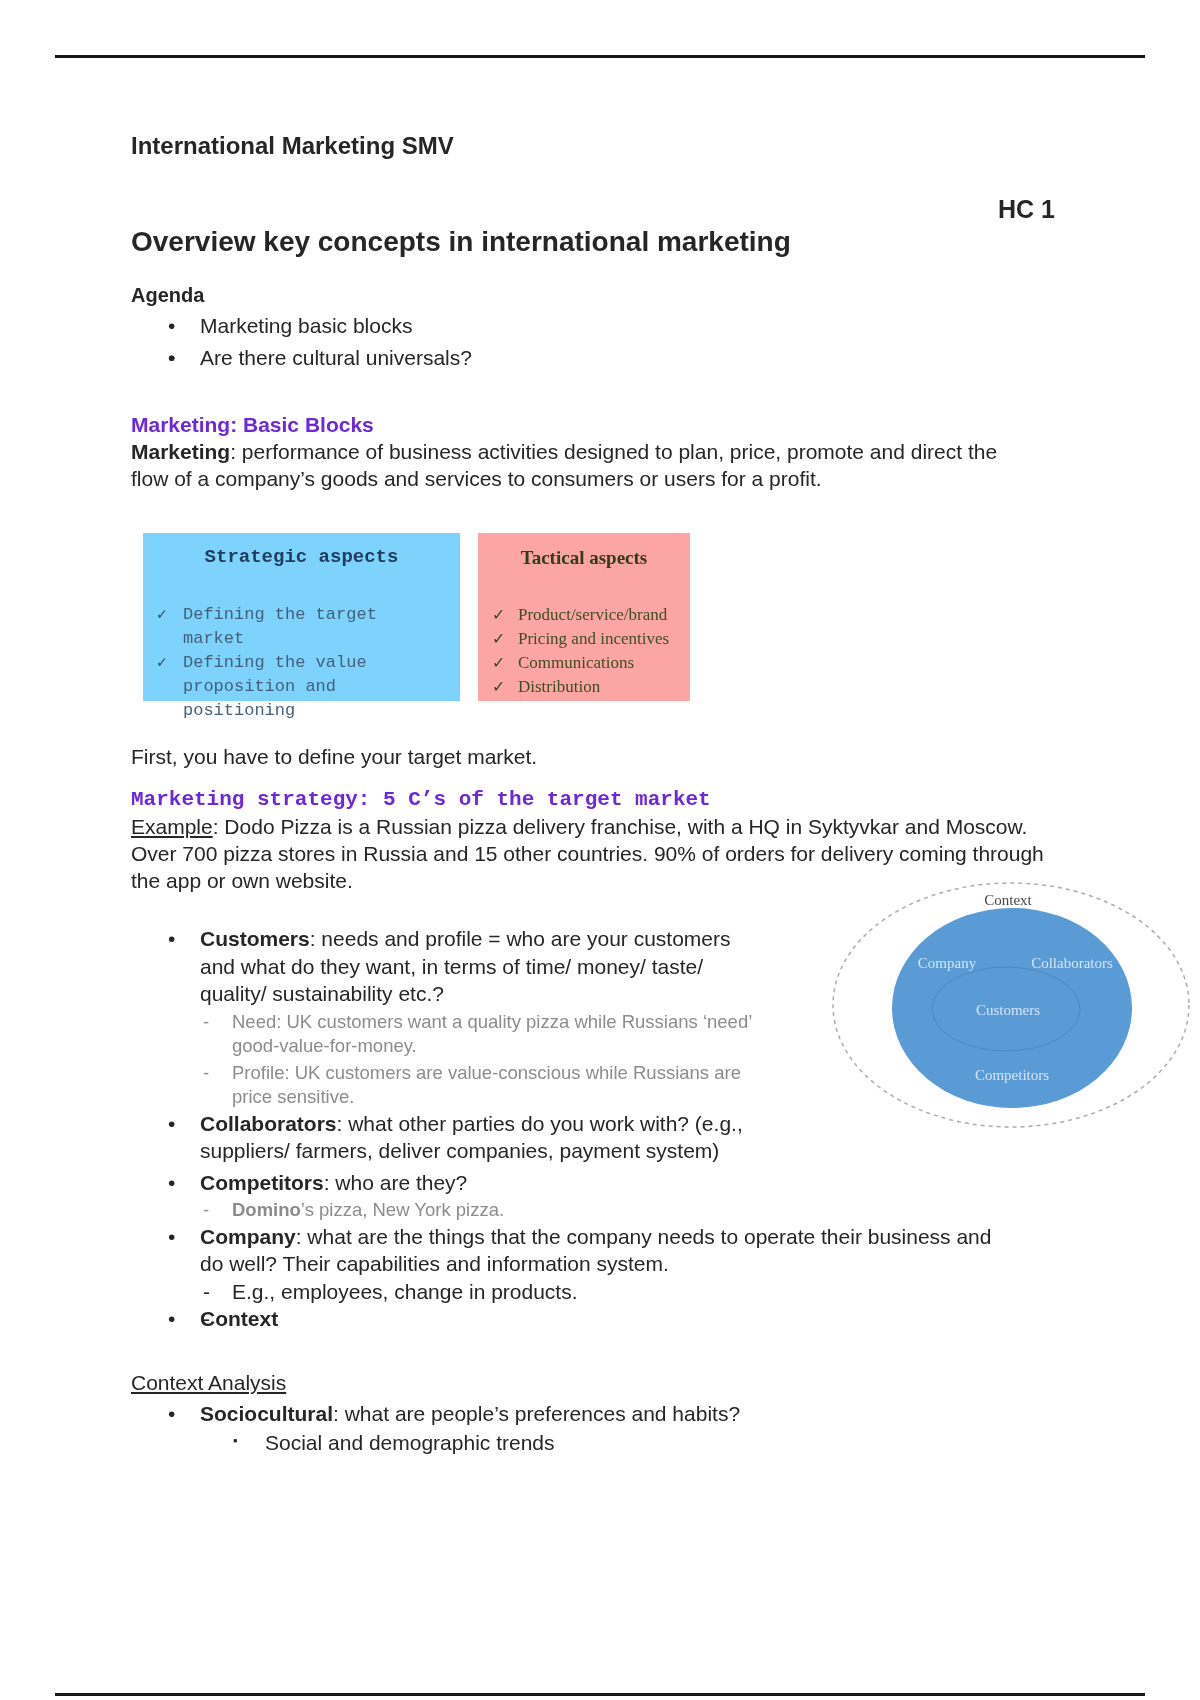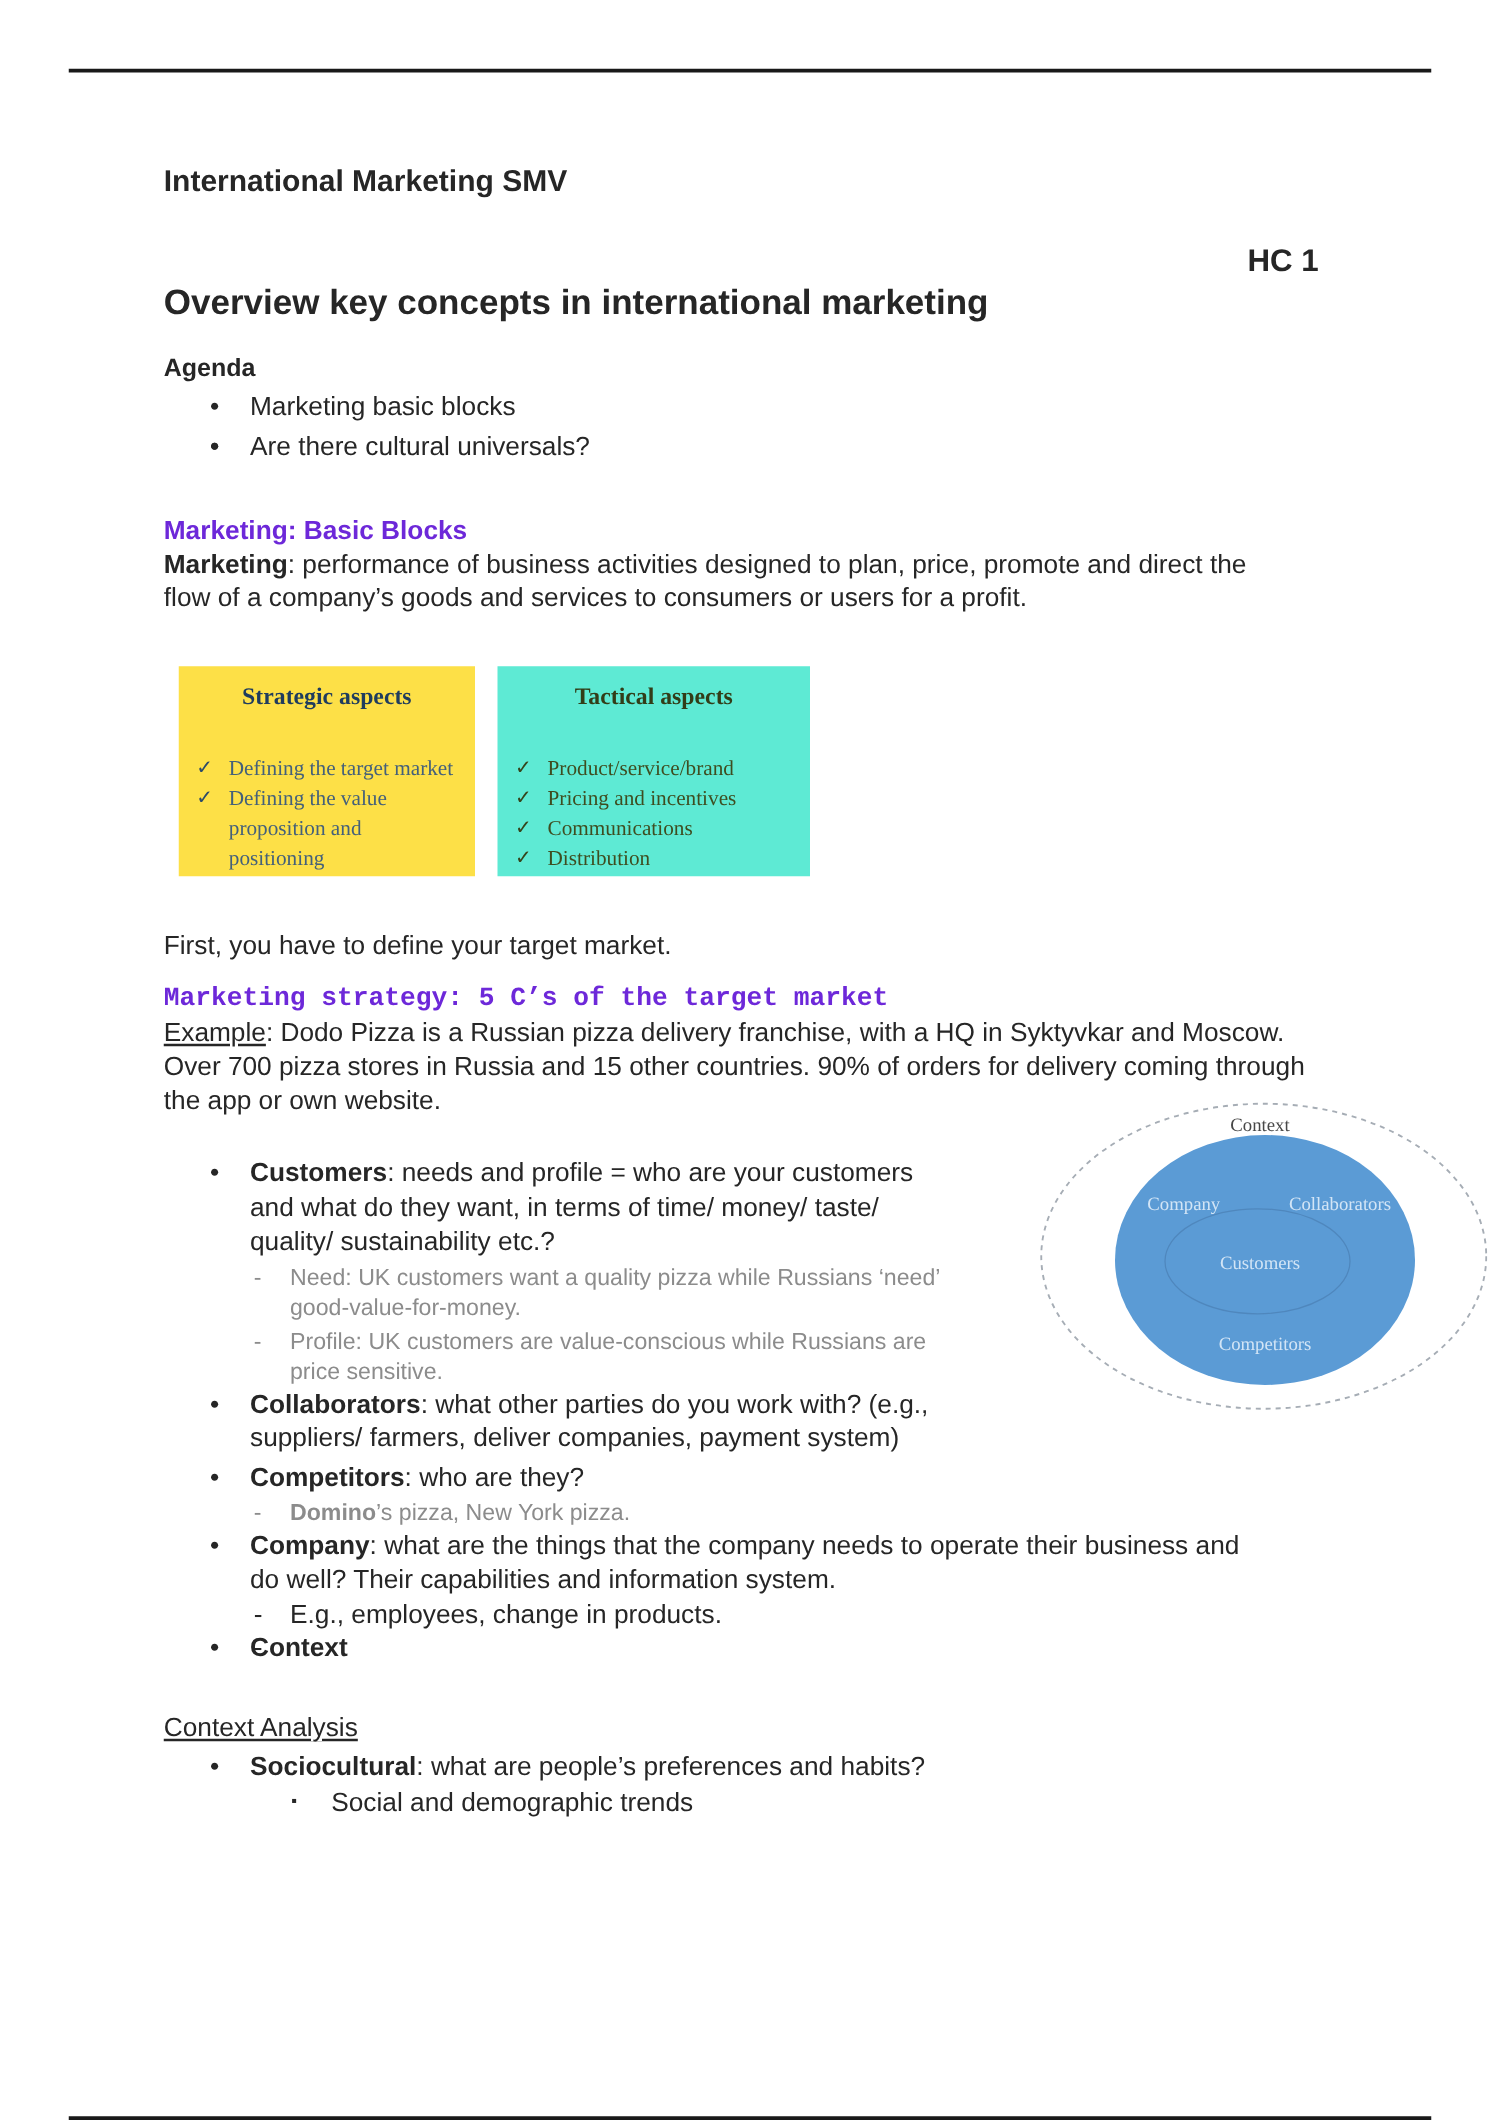--- a/index.html
+++ b/index.html
@@ -25,22 +25,22 @@
   .sub{position:relative;padding-left:101px;}
   .sub .dash{position:absolute;left:72px;top:0;}
   .sub-gray{font-size:18.5px;line-height:24.5px;color:#8c8c8c;margin-top:2px;}
   .sub-black{font-size:21px;line-height:27.5px;color:#262626;}
   .b-gray{font-weight:bold;}
   .blue-heading{margin-top:40px;font-size:21px;line-height:27px;font-weight:bold;color:#6d28d9;}
   .blue-heading.second{margin-top:16px;font-family:Liberation Mono, monospace;}
   .def-para{max-width:900px;}
   .boxes-row{margin-top:41px;margin-left:12px;display:flex;gap:18px;font-family:"Liberation Serif", serif;}
   .box{box-sizing:border-box;height:168px;padding:11px 14px;}
-  .box-strategic{width:237px;background:#fde047;}
-  .box-tactical{width:250px;background:#5eead4;}
+  .box-strategic{width:317px;background:#7dd3fc;font-family:Liberation Mono, monospace;}
+  .box-tactical{width:212px;background:#fca5a5;}
   .box-title{text-align:center;font-size:19px;font-weight:bold;margin-bottom:32px;}
   .box-strategic .box-title{color:#1f3c5e;}
   .box-tactical .box-title{color:#323d18;}
   .box-item{position:relative;padding-left:26px;font-size:17px;line-height:24px;}
   .box-strategic .box-item{color:#44607a;}
   .box-tactical .box-item{color:#3e4d20;}
   .check{position:absolute;left:0;top:0;font-size:16px;}
   .box-strategic .check{color:#2c4a68;}
   .box-tactical .check{color:#35451c;}
   .note{margin-top:42px;}

